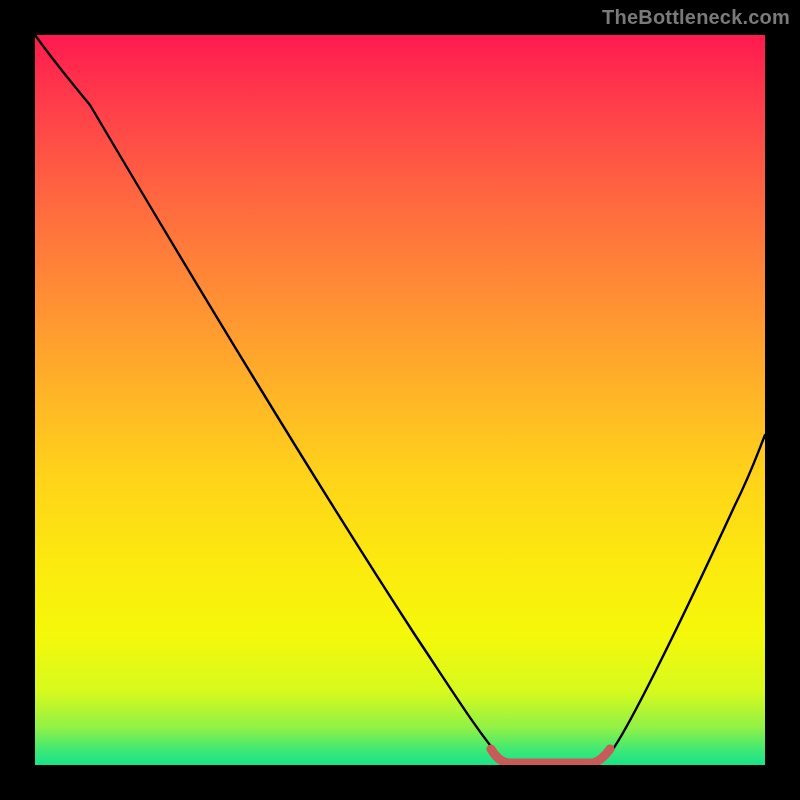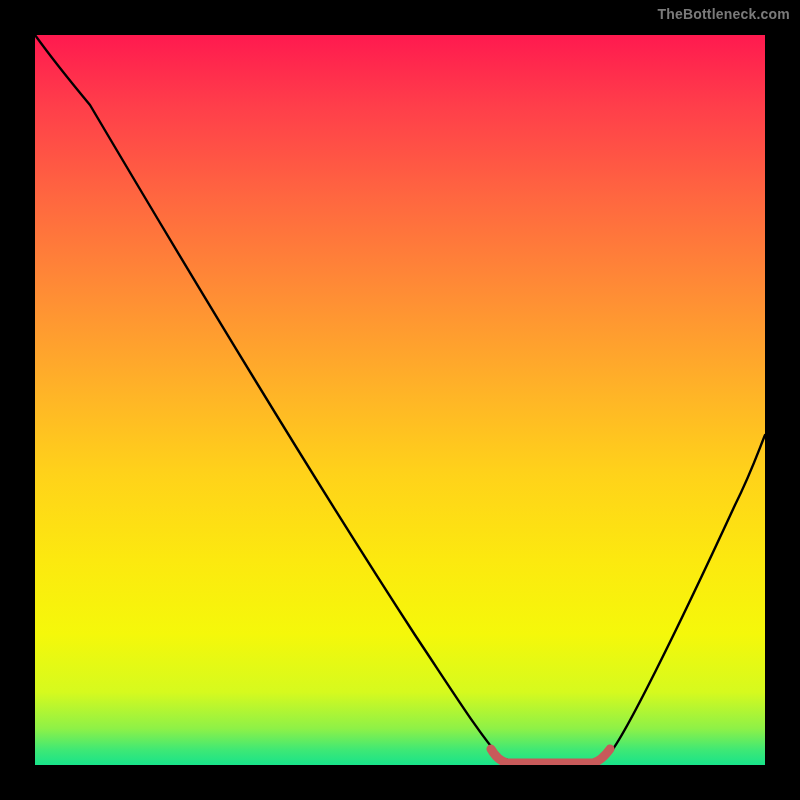--- a/index.html
+++ b/index.html
@@ -44,21 +44,21 @@
     inset: 0;
     width: 100%;
     height: 100%;
     display: block;
   }
   .watermark {
     position: absolute;
     top: 6px;
     right: 10px;
     font-family: Arial, Helvetica, sans-serif;
-    font-size: 14px;
+    font-size: 20px;
     font-weight: 600;
     color: #7a7a7a;
     letter-spacing: 0.2px;
     user-select: none;
   }
 </style>
 </head>
 <body>
 
 <div class="stage">

